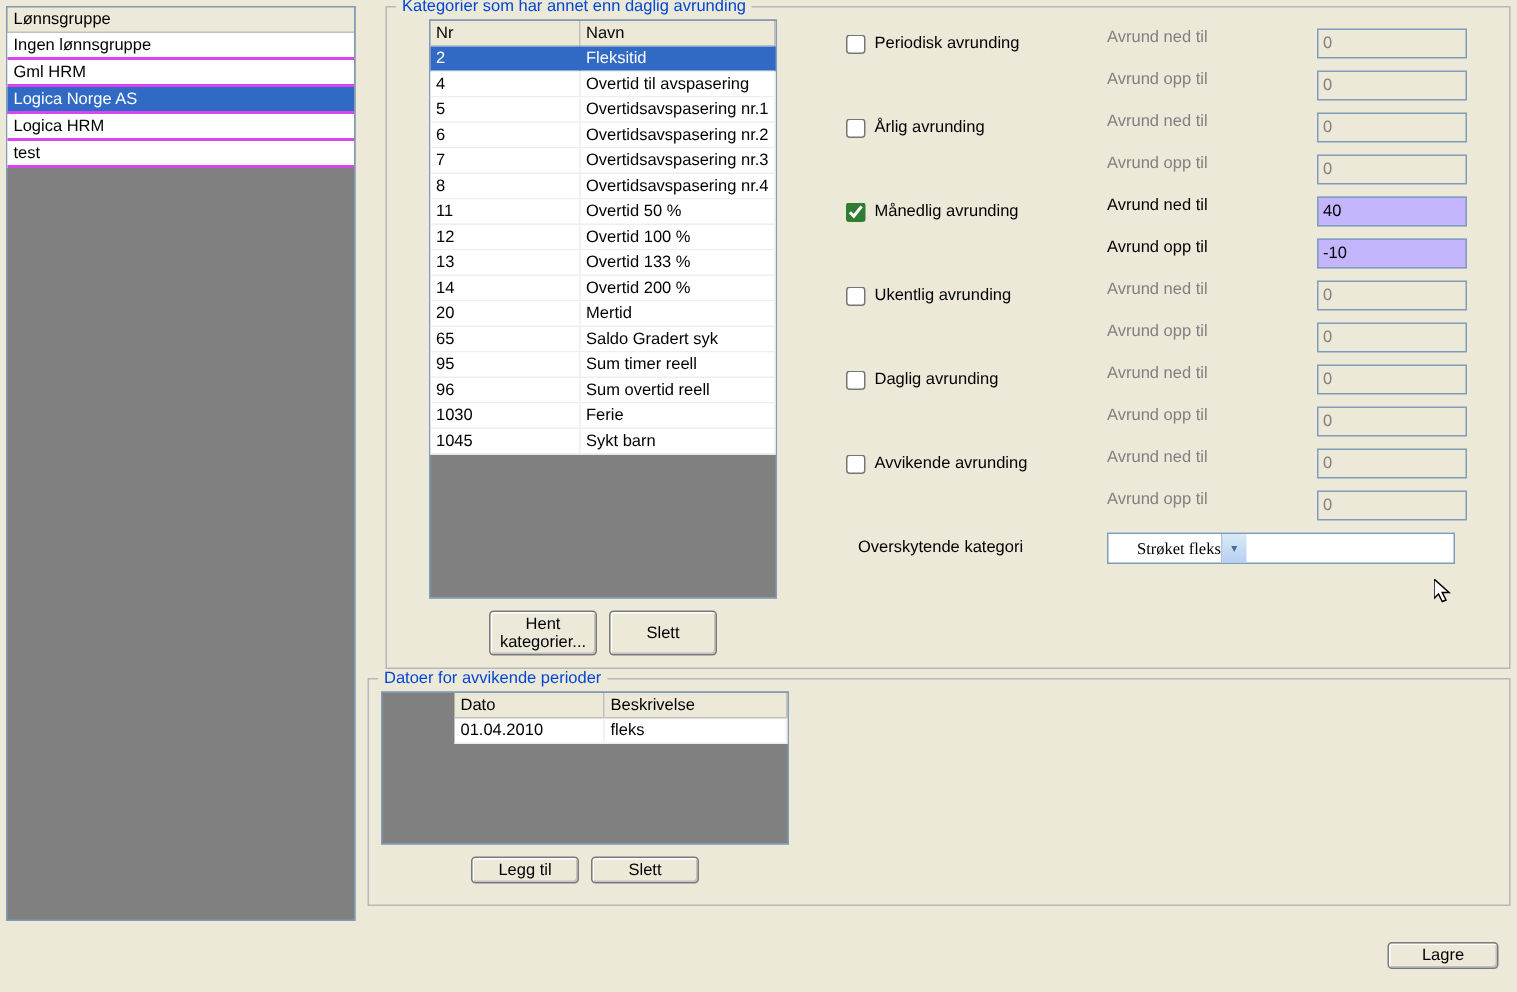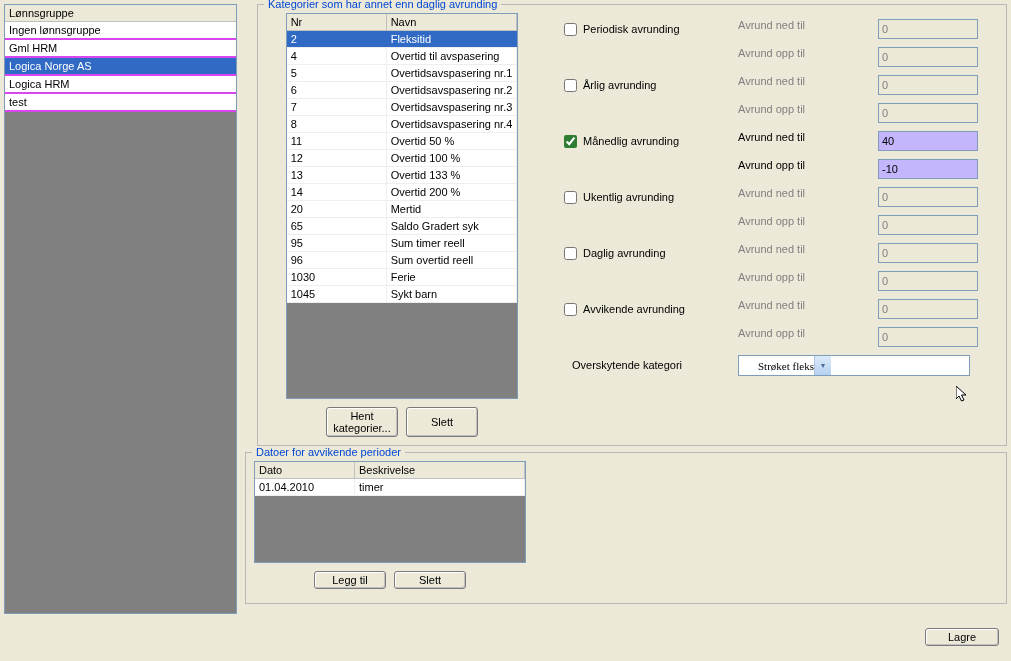--- a/index.html
+++ b/index.html
@@ -196,20 +196,21 @@
     display: flex;
     flex-direction: column;
   }
   .date-table {
     width: 272px;
     height: 102px;
     border: 1px solid #7f9db9;
     background: #808080;
     display: flex;
     flex-direction: column;
+    padding-left: 48px;
   }
   .footer {
     display: flex;
     justify-content: flex-end;
     padding: 8px 12px 0 0;
   }
   .cursor {
     position: absolute;
     left: 956px; top: 386px;
     width: 12px; height: 18px;
@@ -385,21 +386,21 @@
     <div class="fieldset bottom-fieldset">
       <span class="fieldset-title">Datoer for avvikende perioder</span>
       <div class="date-table">
         <div class="tbl-head">
           <div class="th col-nr">Dato</div>
           <div class="th col-navn">Beskrivelse</div>
         </div>
         <div class="tbl-body" id="date-body">
             <div class="tbl-row">
               <div class="td col-nr">01.04.2010</div>
-              <div class="td col-navn">timer</div>
+              <div class="td col-navn">fleks</div>
             </div>
           </div>
       </div>
       <div class="btn-row" style="width:272px">
         <button class="win">Legg til</button>
         <button class="win">Slett</button>
       </div>
     </div>
   </div>
 </div>

